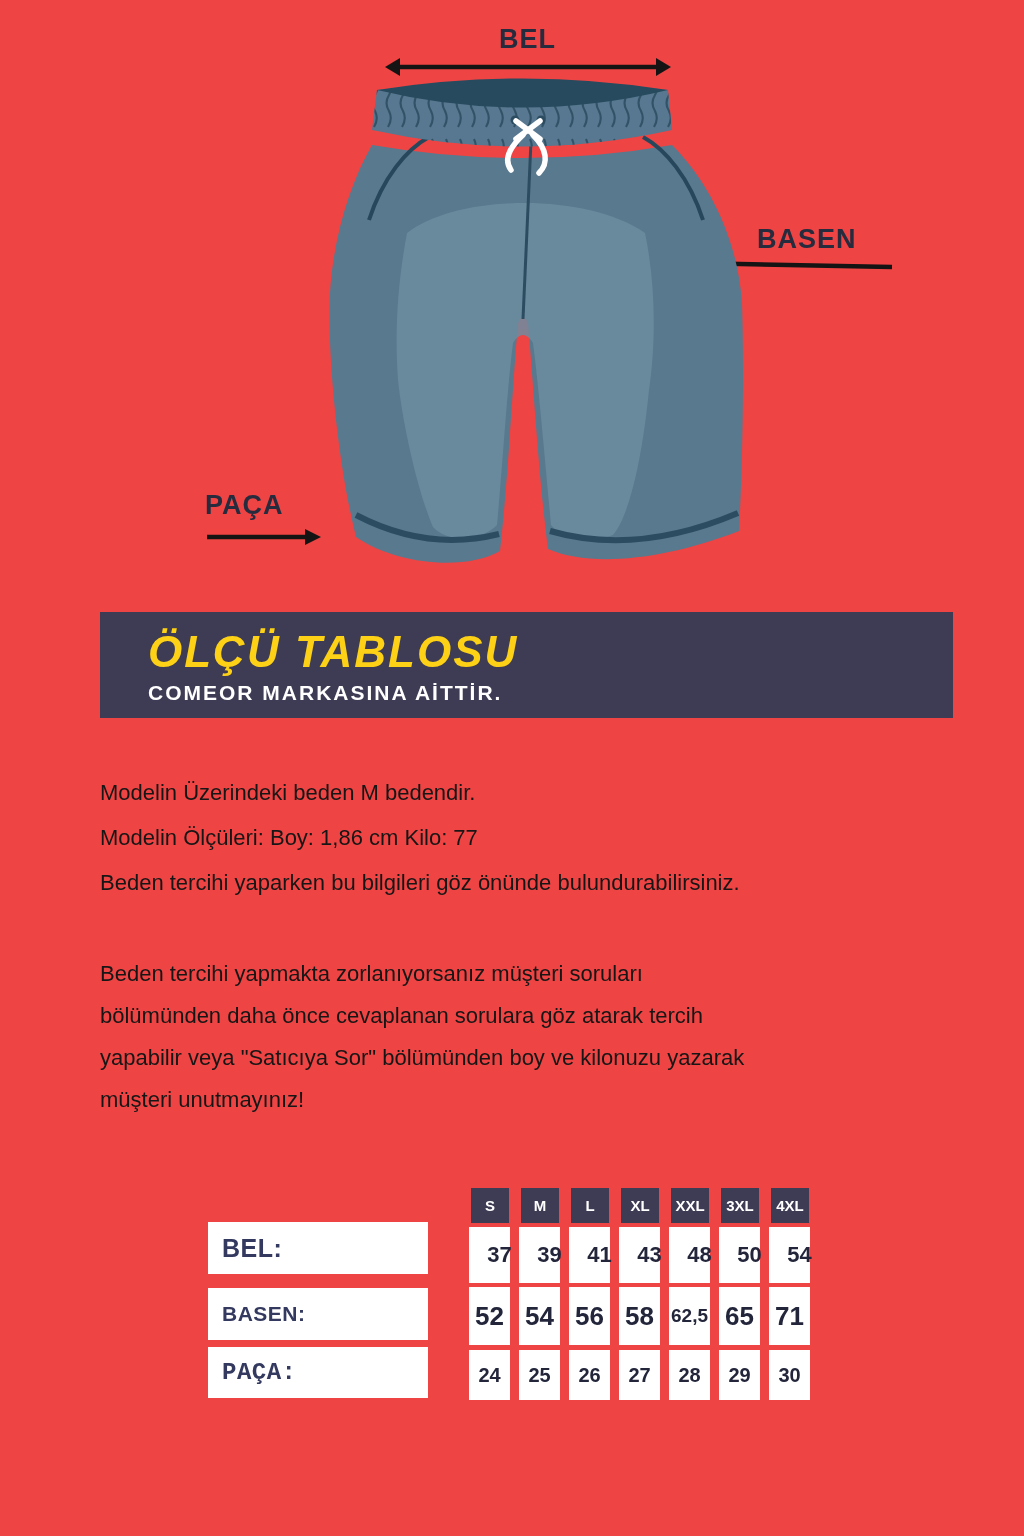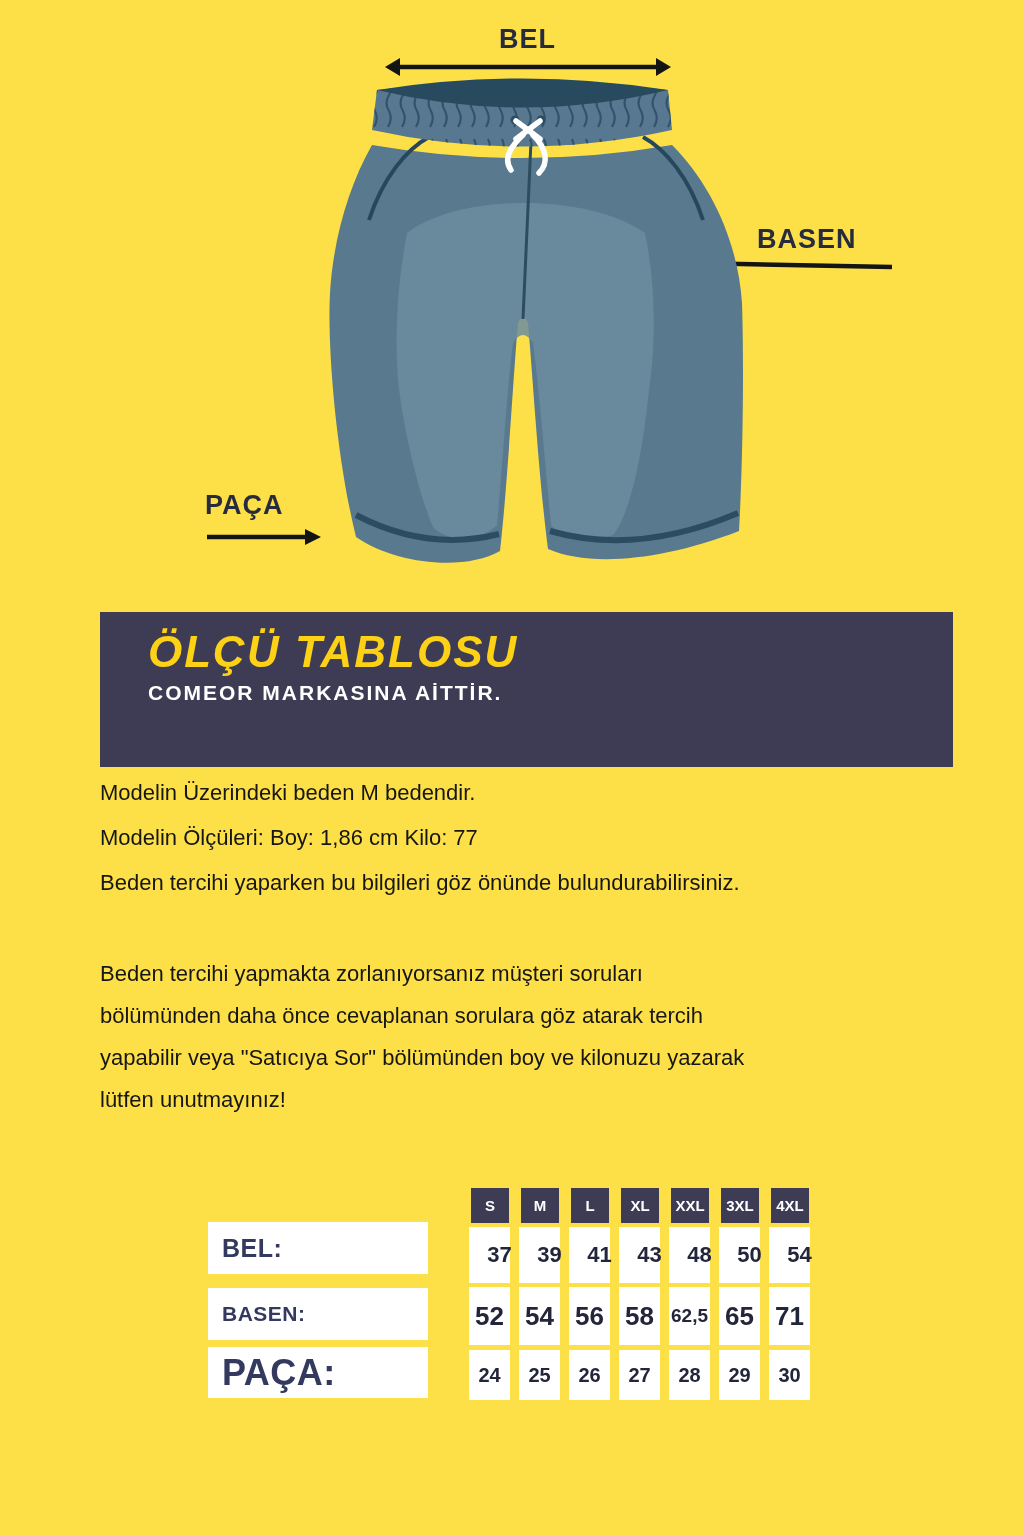--- a/index.html
+++ b/index.html
@@ -1,37 +1,37 @@
 <!DOCTYPE html>
 <html><head>
 <meta charset="utf-8">
 <style>
   html,body{margin:0;padding:0;}
   body{font-family:"Liberation Sans", sans-serif;}
   .canvas{
     position:relative;width:1024px;height:1536px;
-    background:#fde047;overflow:hidden;
+    background:#ef4444;overflow:hidden;
   }
 
   
   .measure-label{
     position:absolute;font-weight:bold;font-size:27px;color:#272B3E;
     letter-spacing:1px;
   }
   .lbl-bel{left:380px;top:24px;width:295px;text-align:center;}
   .lbl-basen{left:757px;top:224px;}
   .lbl-paca{left:205px;top:490px;}
   .arrow-svg{position:absolute;display:block;}
 
   
   .shorts-svg{position:absolute;left:327px;top:75px;width:418px;height:494px;}
 
   
   .banner{
-    position:absolute;left:100px;top:612px;width:853px;height:155px;
+    position:absolute;left:100px;top:612px;width:853px;height:106px;
     background:#3E3B55;box-sizing:border-box;padding:14px 4px 0 48px;
   }
   .banner-title{
     font-size:44px;font-weight:bold;font-style:italic;color:#FCD116;
     letter-spacing:2px;line-height:52px;
   }
   .banner-subtitle{
     font-size:21px;font-weight:bold;color:#FFFFFF;letter-spacing:2px;
     margin-top:3px;
   }
@@ -50,21 +50,21 @@
     height:35px;background:#3E3B55;color:#FFFFFF;font-weight:bold;
     font-size:15px;text-align:center;line-height:35px;
   }
   .row-label{
     position:absolute;left:208px;width:220px;background:#FFFFFF;
     color:#343A5F;font-weight:bold;display:flex;align-items:center;
     box-sizing:border-box;padding-left:14px;letter-spacing:0.5px;
   }
   .row-label.bel{top:1222px;height:52px;font-size:25px;}
   .row-label.basen{top:1288px;height:52px;font-size:21px;}
-  .row-label.paca{top:1347px;height:51px;font-size:36px;}
+  .row-label.paca{top:1347px;height:51px;font-size:24px;font-family:Liberation Mono, monospace;}
   .vals{
     position:absolute;left:469px;
     display:grid;grid-template-columns:repeat(7,41px);column-gap:9px;
   }
   .vals .vcell{
     background:#FFFFFF;color:#23263B;font-weight:bold;text-align:center;
     display:flex;align-items:center;justify-content:center;
   }
   .vals.bel{top:1227px;}   .vals.bel .vcell{height:56px;font-size:22px;padding-left:20px;}
   .vals.basen{top:1287px;} .vals.basen .vcell{height:58px;font-size:26px;}
@@ -167,21 +167,21 @@
   <div class="para para-1">
     <div>Modelin Üzerindeki beden M bedendir.</div>
     <div>Modelin Ölçüleri: Boy: 1,86 cm Kilo: 77</div>
     <div>Beden tercihi yaparken bu bilgileri göz önünde bulundurabilirsiniz.</div>
   </div>
 
   <div class="para para-2">
     <div>Beden tercihi yapmakta zorlanıyorsanız müşteri soruları</div>
     <div>bölümünden daha önce cevaplanan sorulara göz atarak tercih</div>
     <div>yapabilir veya "Satıcıya Sor" bölümünden boy ve kilonuzu yazarak</div>
-    <div>lütfen unutmayınız!</div>
+    <div>müşteri unutmayınız!</div>
   </div>
 
   <div class="size-header">
     <div class="hcell">S</div>
     <div class="hcell">M</div>
     <div class="hcell">L</div>
     <div class="hcell">XL</div>
     <div class="hcell">XXL</div>
     <div class="hcell">3XL</div>
     <div class="hcell">4XL</div>

